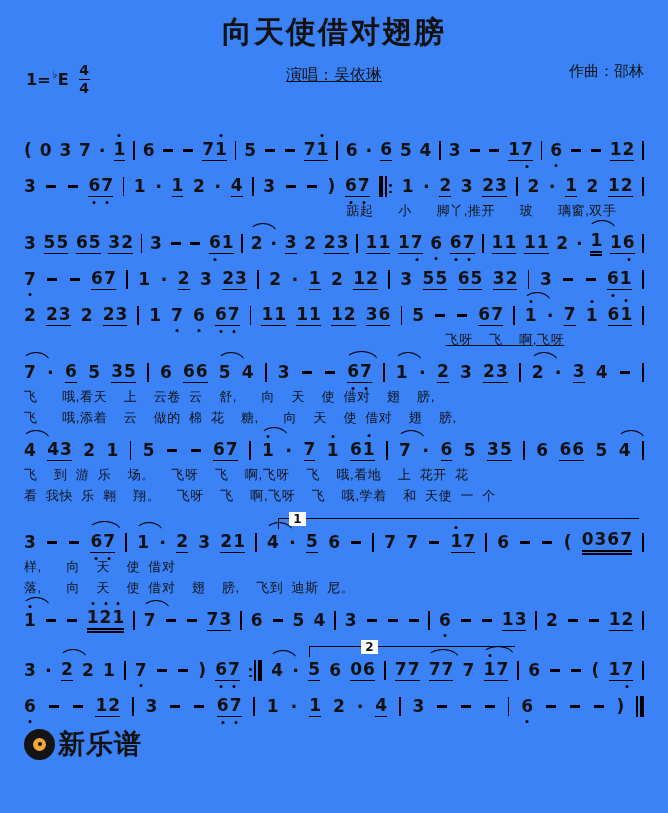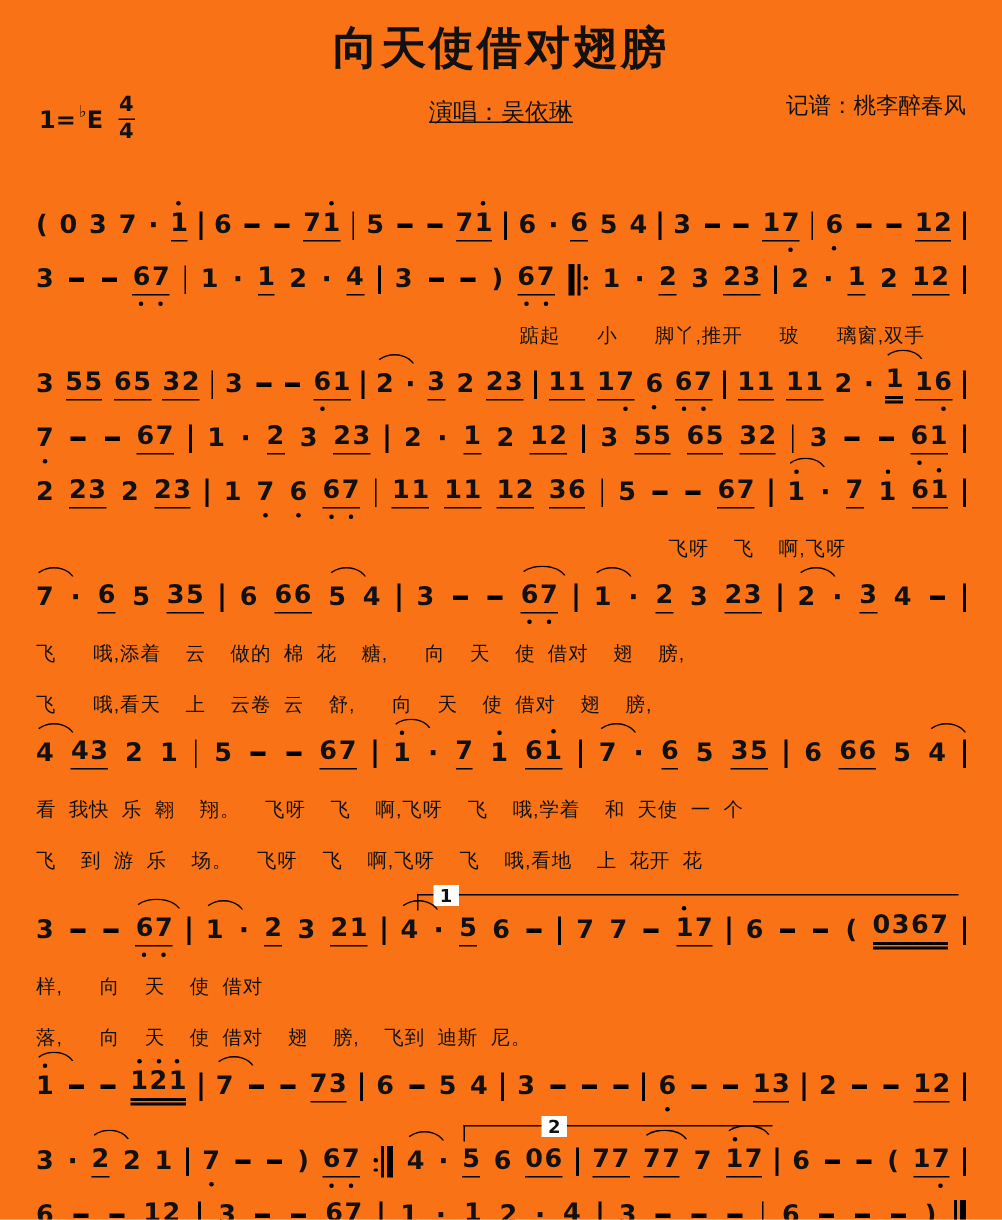--- a/index.html
+++ b/index.html
@@ -1,17 +1,17 @@
 <!DOCTYPE html>
 <html><head>
 <meta charset="utf-8">
 <style>
   html,body{margin:0;padding:0;background:#fff;}
   body{width:668px;height:813px;overflow:hidden;color:#111;}
-  .page{box-sizing:border-box;width:668px;height:813px;padding:4px 24px 0 24px;background:#f97316;
+  .page{box-sizing:border-box;width:668px;height:813px;padding:4px 24px 0 24px;background:#3b82f6;
         font-family:"Liberation Sans",sans-serif;}
   h1{margin:8px 0 0 0;text-align:center;font-size:30px;font-weight:900;letter-spacing:2px;
      font-family:"Liberation Sans",sans-serif;}
   .head-row{position:relative;height:74px;}
   .keysig{position:absolute;left:2px;top:10px;display:flex;align-items:center;
           font:700 16px "DejaVu Sans",sans-serif;}
   .keysig .flat{font-size:11px;position:relative;top:-5px;margin-left:2px;}
   .meter{display:inline-flex;flex-direction:column;align-items:center;margin-left:10px;line-height:1;}
   .meter b{font-size:14px;}
   .meter i{display:block;width:11px;height:1.3px;background:#000;margin:1.5px 0;}
@@ -43,21 +43,21 @@
   .cdot{font:900 18px "DejaVu Sans",sans-serif;line-height:1;}
   .par{font:700 17px "DejaVu Sans",sans-serif;line-height:1;}
   .rep{display:inline-flex;align-items:center;gap:2.5px;height:21px;}
   .rbar{width:1.6px;height:21px;background:#000;}
   .rbar.thick{width:3.6px;}
   .rcol{display:inline-flex;flex-direction:column;gap:4px;}
   .rcol s{display:block;width:2.8px;height:2.8px;background:#000;border-radius:50%;}
   .volta{position:absolute;top:2px;height:10px;border-top:1.6px solid #000;border-left:1.6px solid #000;}
   .volta-label{position:absolute;top:-7px;background:#fff;padding:0 4px;
                font:700 12px "DejaVu Sans",sans-serif;}
-  .lyrics{font-size:13px;letter-spacing:0.6px;word-spacing:4px;white-space:pre;margin-top:16px;
+  .lyrics{font-size:13px;letter-spacing:0.6px;word-spacing:4px;white-space:pre;margin-top:3px;
           font-family:"Liberation Sans",sans-serif;}
   
   .footer{display:flex;justify-content:space-between;align-items:center;margin-top:7px;}
   .logo{display:flex;align-items:center;gap:3px;}
   .disc{width:31px;height:31px;border-radius:50%;background:#141414;position:relative;flex:none;}
   .disc::after{content:"";position:absolute;inset:9px;background:#f2a63c;border-radius:50%;}
   .disc::before{content:"";position:absolute;inset:13.5px;background:#141414;border-radius:50%;z-index:2;}
   .logo-text{font-weight:900;font-size:27px;letter-spacing:1px;font-family:"Liberation Sans",sans-serif;}
 </style>
 </head>
@@ -72,21 +72,21 @@
         <span class="flat">♭</span>
         <span>E</span>
       <span class="meter">
           <b>4</b>
           <i></i>
           <b>4</b>
         </span>
     </div>
     <div class="performer">演唱：吴依琳</div>
     <div class="credits">
-      <div>记谱：桃李醉春风</div>
+      <div>作曲：邵林</div>
     </div>
   </div>
 
   <div class="score">
       <div class="score-line">
         <div class="notes">
           <span class="par">(</span>
           <span class="note u0">
             <span class="digits">
               <span class="d">0</span>
@@ -674,21 +674,21 @@
           </span>
           <span class="note u1">
             <span class="digits">
               <span class="d">6</span>
               <span class="d">1<span class="da"></span></span>
             </span>
             <span class="uline"></span>
           </span>
           <span class="bar"></span>
         </div>
-        <div class="lyrics" style="padding-left: 68%;">飞呀  飞  啊,飞呀</div>
+        <div class="lyrics" style="padding-left: 68%; text-decoration: underline;">飞呀  飞  啊,飞呀</div>
       </div>
       <div class="score-line">
         <div class="notes">
           <span class="note u0">
             <span class="digits">
               <span class="d">7</span>
             </span>
             <span class="slur"></span>
           </span>
           <span class="cdot">·</span>
@@ -791,22 +791,22 @@
             <span class="uline"></span>
           </span>
           <span class="note u0">
             <span class="digits">
               <span class="d">4</span>
             </span>
           </span>
           <span class="dash"></span>
           <span class="bar"></span>
         </div>
+        <div class="lyrics">飞   哦,看天  上  云卷 云  舒,   向  天  使 借对  翅  膀,</div>
         <div class="lyrics">飞   哦,添着  云  做的 棉 花  糖,   向  天  使 借对  翅  膀,</div>
-        <div class="lyrics">飞   哦,看天  上  云卷 云  舒,   向  天  使 借对  翅  膀,</div>
       </div>
       <div class="score-line">
         <div class="notes">
           <span class="note u0">
             <span class="digits">
               <span class="d">4</span>
             </span>
             <span class="slur"></span>
           </span>
           <span class="note u1">
@@ -912,22 +912,22 @@
             </span>
           </span>
           <span class="note u0">
             <span class="digits">
               <span class="d">4</span>
             </span>
             <span class="slur"></span>
           </span>
           <span class="bar"></span>
         </div>
+        <div class="lyrics">飞  到 游 乐  场。  飞呀  飞  啊,飞呀  飞  哦,看地  上 花开 花</div>
         <div class="lyrics">看 我快 乐 翱  翔。  飞呀  飞  啊,飞呀  飞  哦,学着  和 天使 一 个</div>
-        <div class="lyrics">飞  到 游 乐  场。  飞呀  飞  啊,飞呀  飞  哦,看地  上 花开 花</div>
       </div>
       <div class="score-line has-volta">
         <div class="volta" style="left: 41%; width: 58%;">
           <span class="volta-label" style="left: 10px;">1</span>
         </div>
         <div class="notes">
           <span class="note u0">
             <span class="digits">
               <span class="d">3</span>
             </span>

